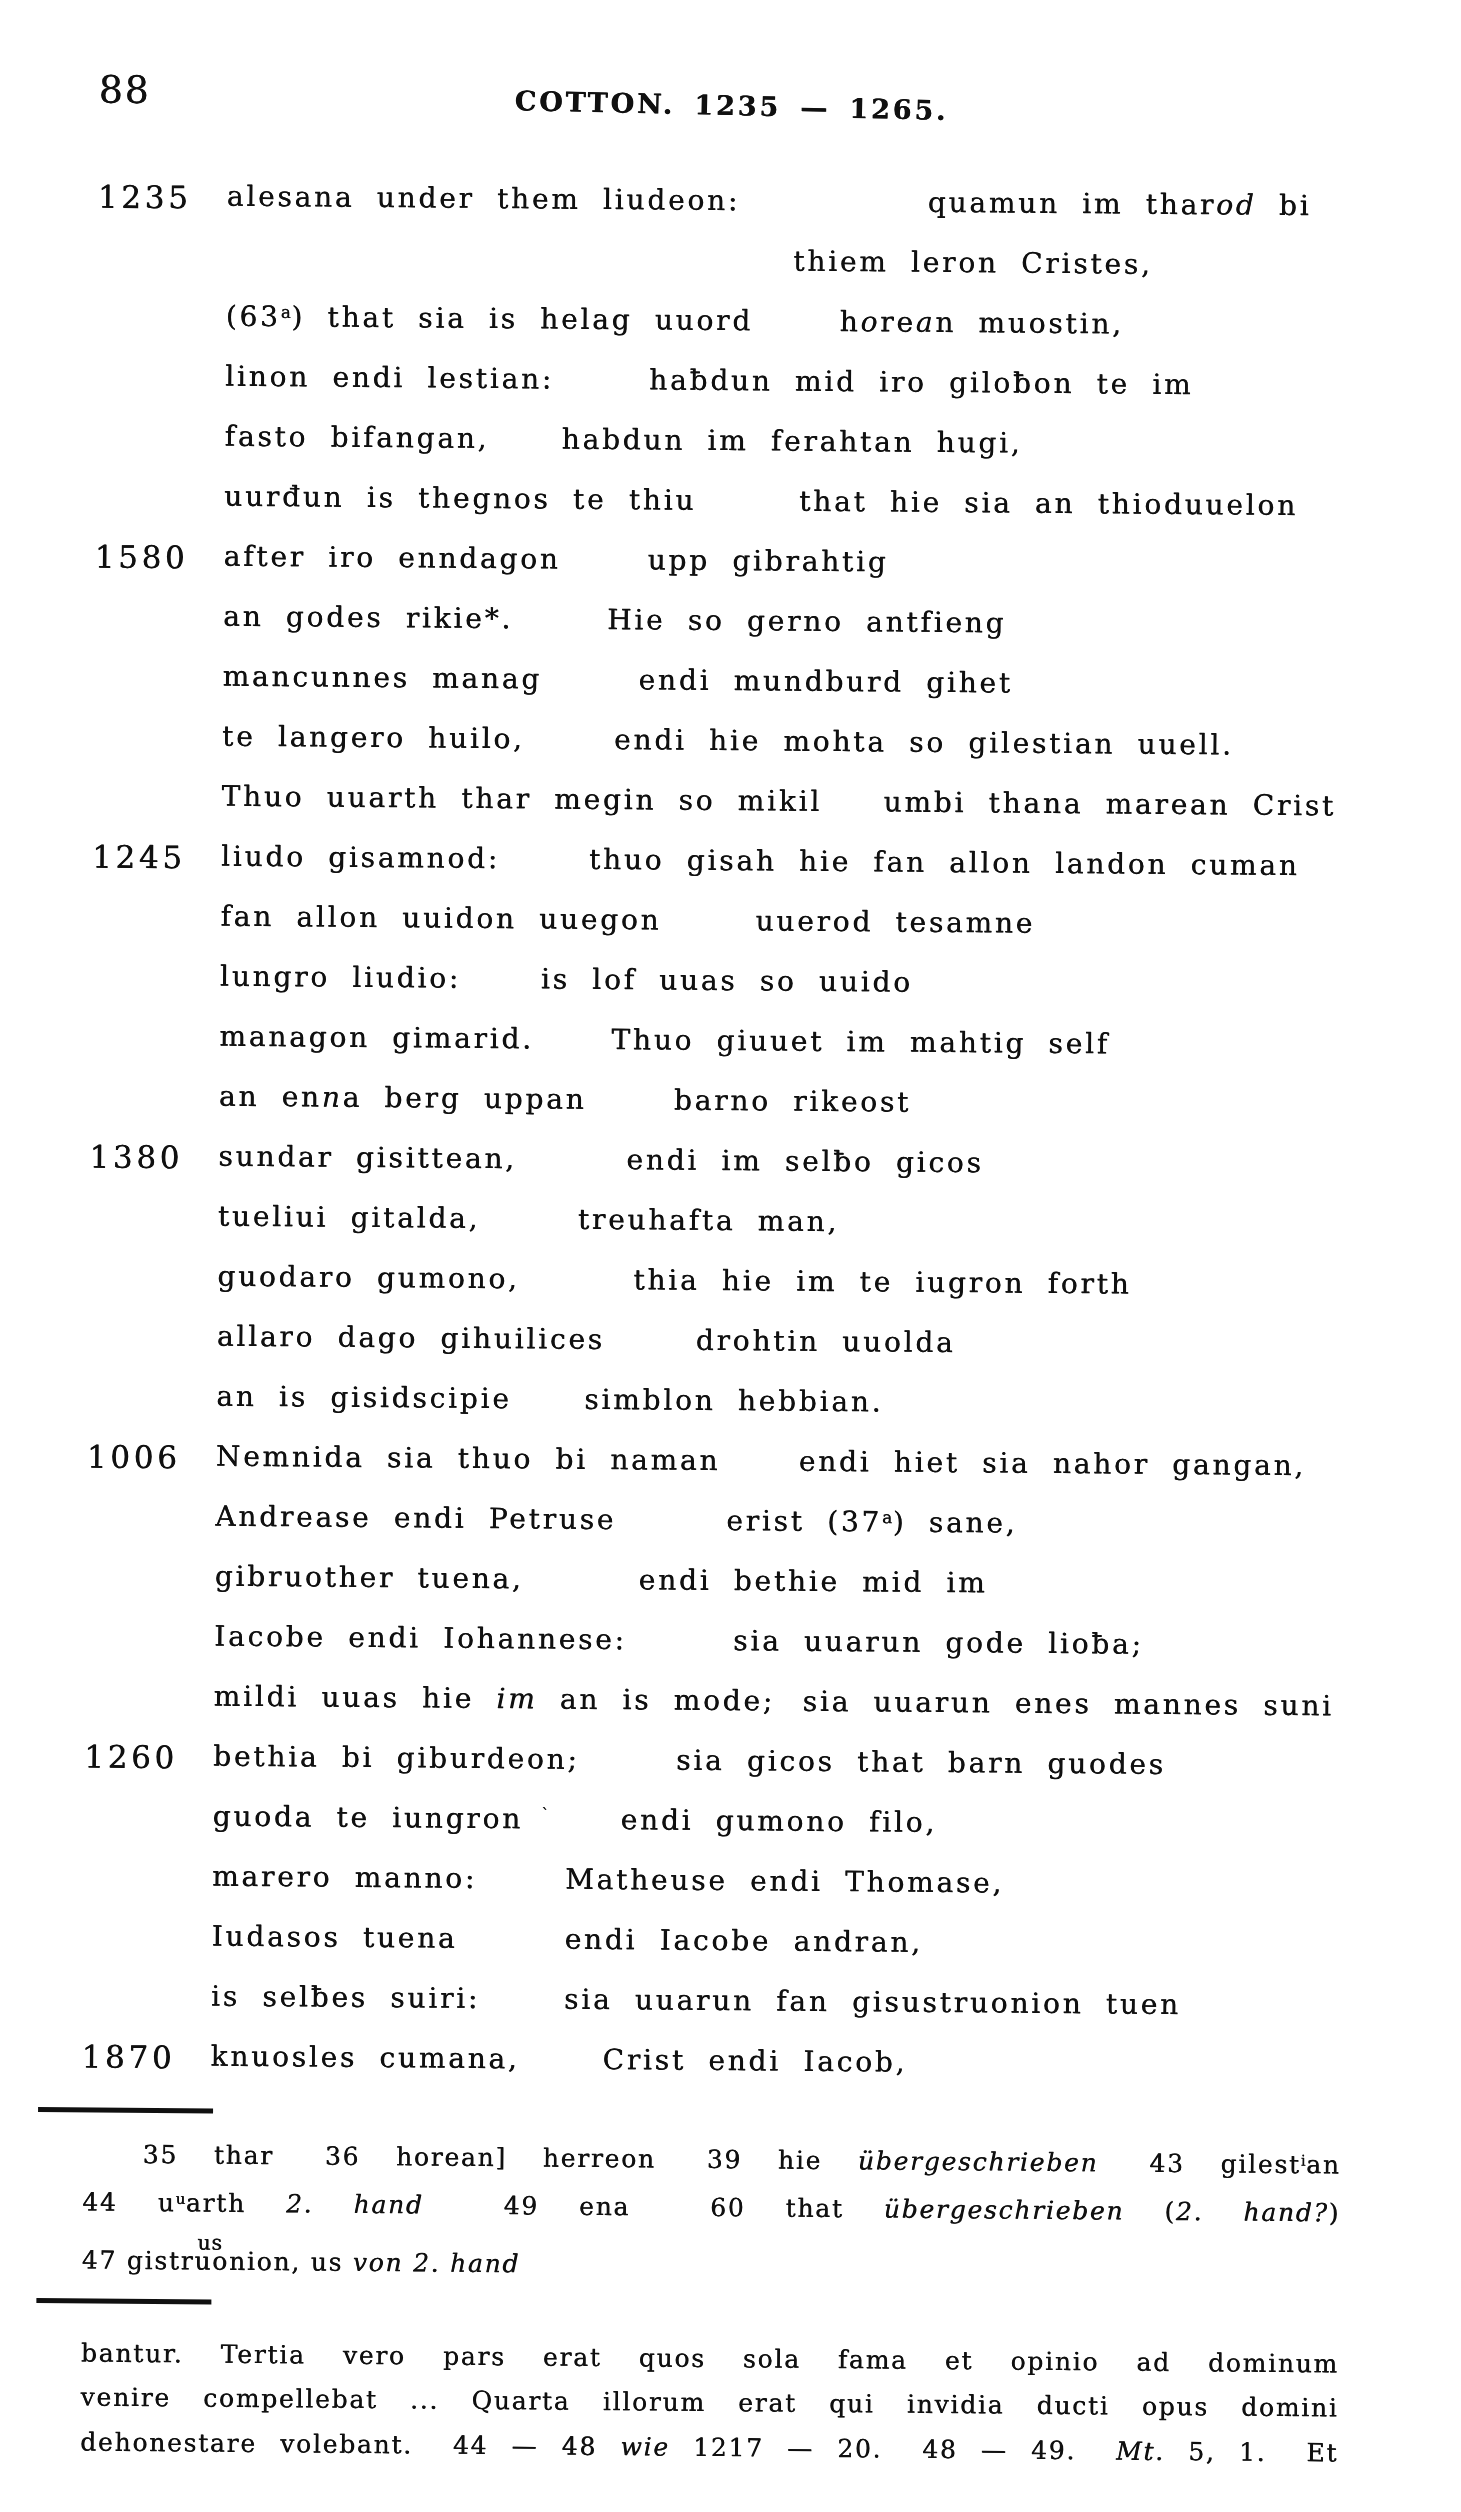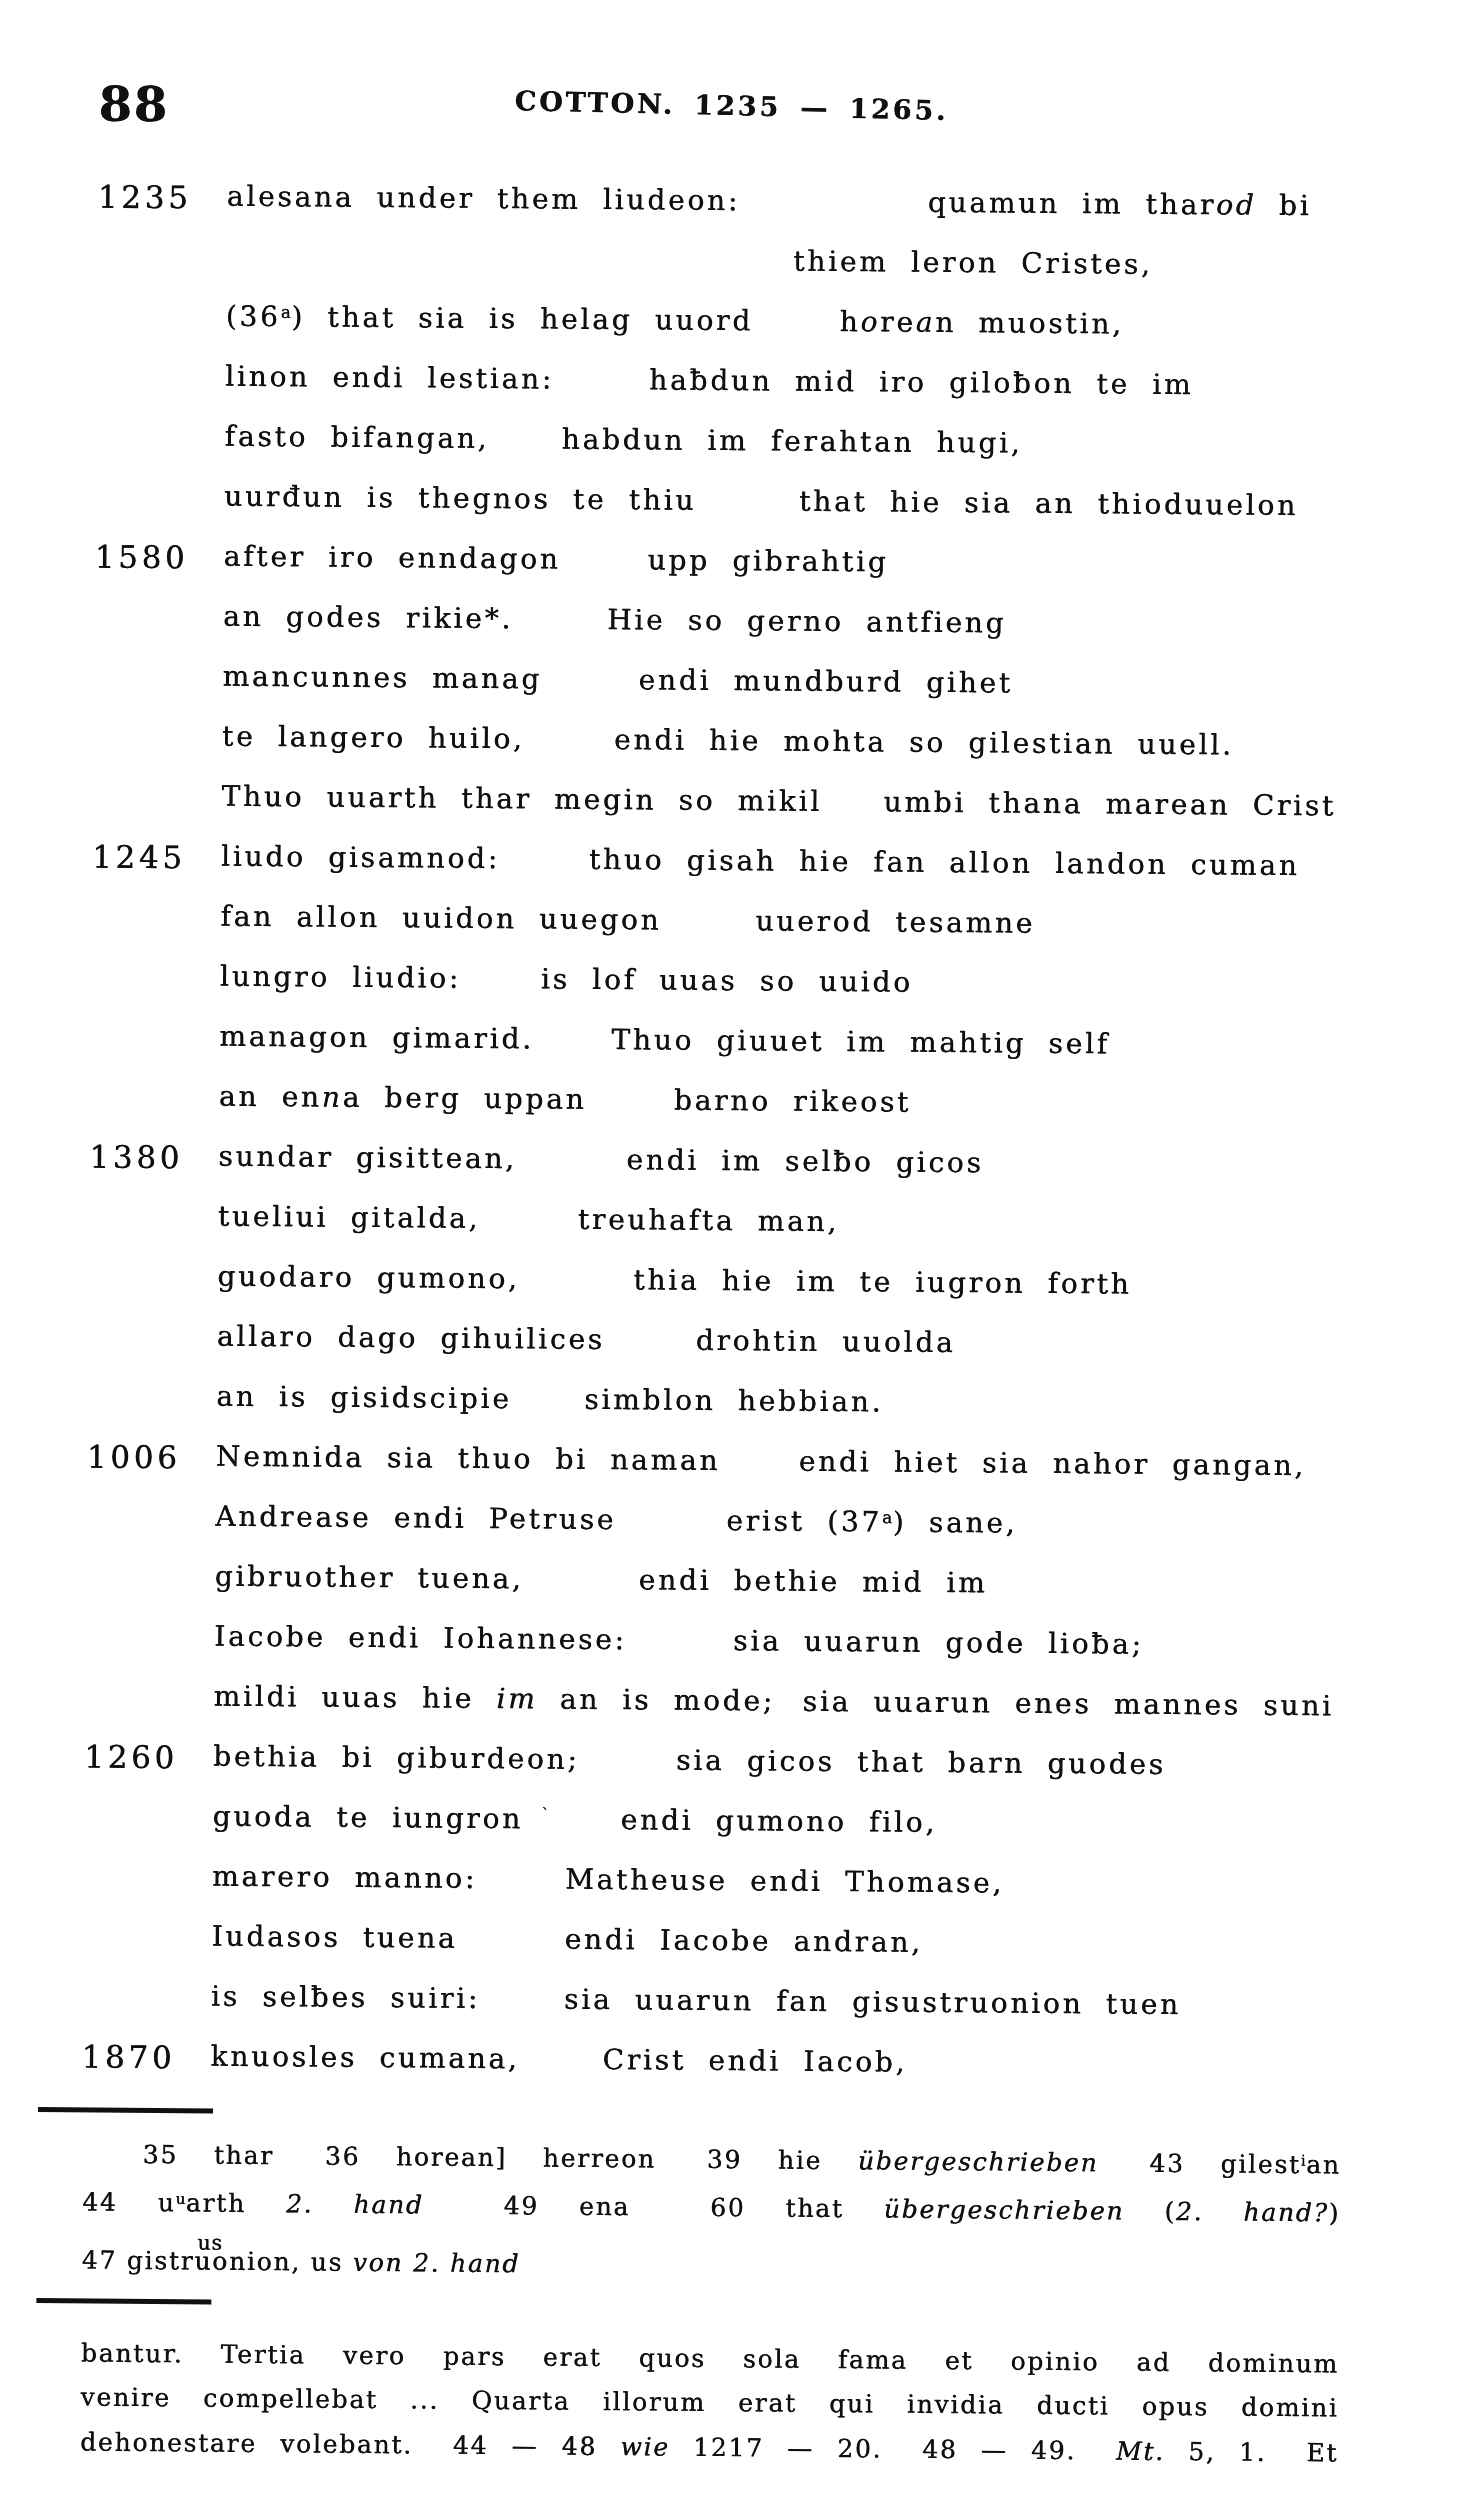--- a/index.html
+++ b/index.html
@@ -11,22 +11,22 @@
   .page{
     position:relative;width:1462px;height:2512px;
     color:var(--ink,#101010);
     text-shadow:0.4px 0.2px 0 currentColor;
   }
   .tilt{
     position:absolute;left:0;top:0;width:1462px;height:2512px;
     transform:rotate(0.5deg);transform-origin:731px 171px;
   }
   .pageno{
-    position:absolute;left:98px;top:81px;
-    font-size:48px;font-weight:bold;letter-spacing:1.7px;
+    position:absolute;left:98px;top:73px;
+    font-size:38px;font-weight:normal;letter-spacing:1.7px;
   }
   .head{
     position:absolute;left:0;top:90px;width:1462px;text-align:center;
     font-size:27px;font-weight:bold;letter-spacing:2.9px;word-spacing:6.9px;
     transform:rotate(0.8deg);
   }
   .verse{
     position:absolute;left:0;top:184px;width:1462px;
     font-size:28px;letter-spacing:0.10em;word-spacing:0.38em;
   }
@@ -71,21 +71,21 @@
     <div class="verse" id="verse">
         <div class="vline">
           <span class="vnum">1235</span>
           <span class="vA"><span>alesana under them liudeon:</span></span>
           <span class="vB" style="left: 928px;"><span>quamun im thar</span><span class="i">od</span><span> bi</span></span>
         </div>
         <div class="vline">
           <span class="vB" style="left: 794px;"><span>thiem leron Cristes,</span></span>
         </div>
         <div class="vline">
-          <span class="vA"><span>(36</span><span class="sup">a</span><span>) that sia is helag uuord</span></span>
+          <span class="vA"><span>(63</span><span class="sup">a</span><span>) that sia is helag uuord</span></span>
           <span class="vB" style="left: 841px;"><span>h</span><span class="i">o</span><span>re</span><span class="i">a</span><span>n muostin,</span></span>
         </div>
         <div class="vline">
           <span class="vA"><span>linon endi lestian:</span></span>
           <span class="vB" style="left: 651px;"><span>haƀdun mid iro giloƀon te im</span></span>
         </div>
         <div class="vline">
           <span class="vA"><span>fasto bifangan,</span></span>
           <span class="vB" style="left: 564px;"><span>habdun im ferahtan hugi,</span></span>
         </div>

